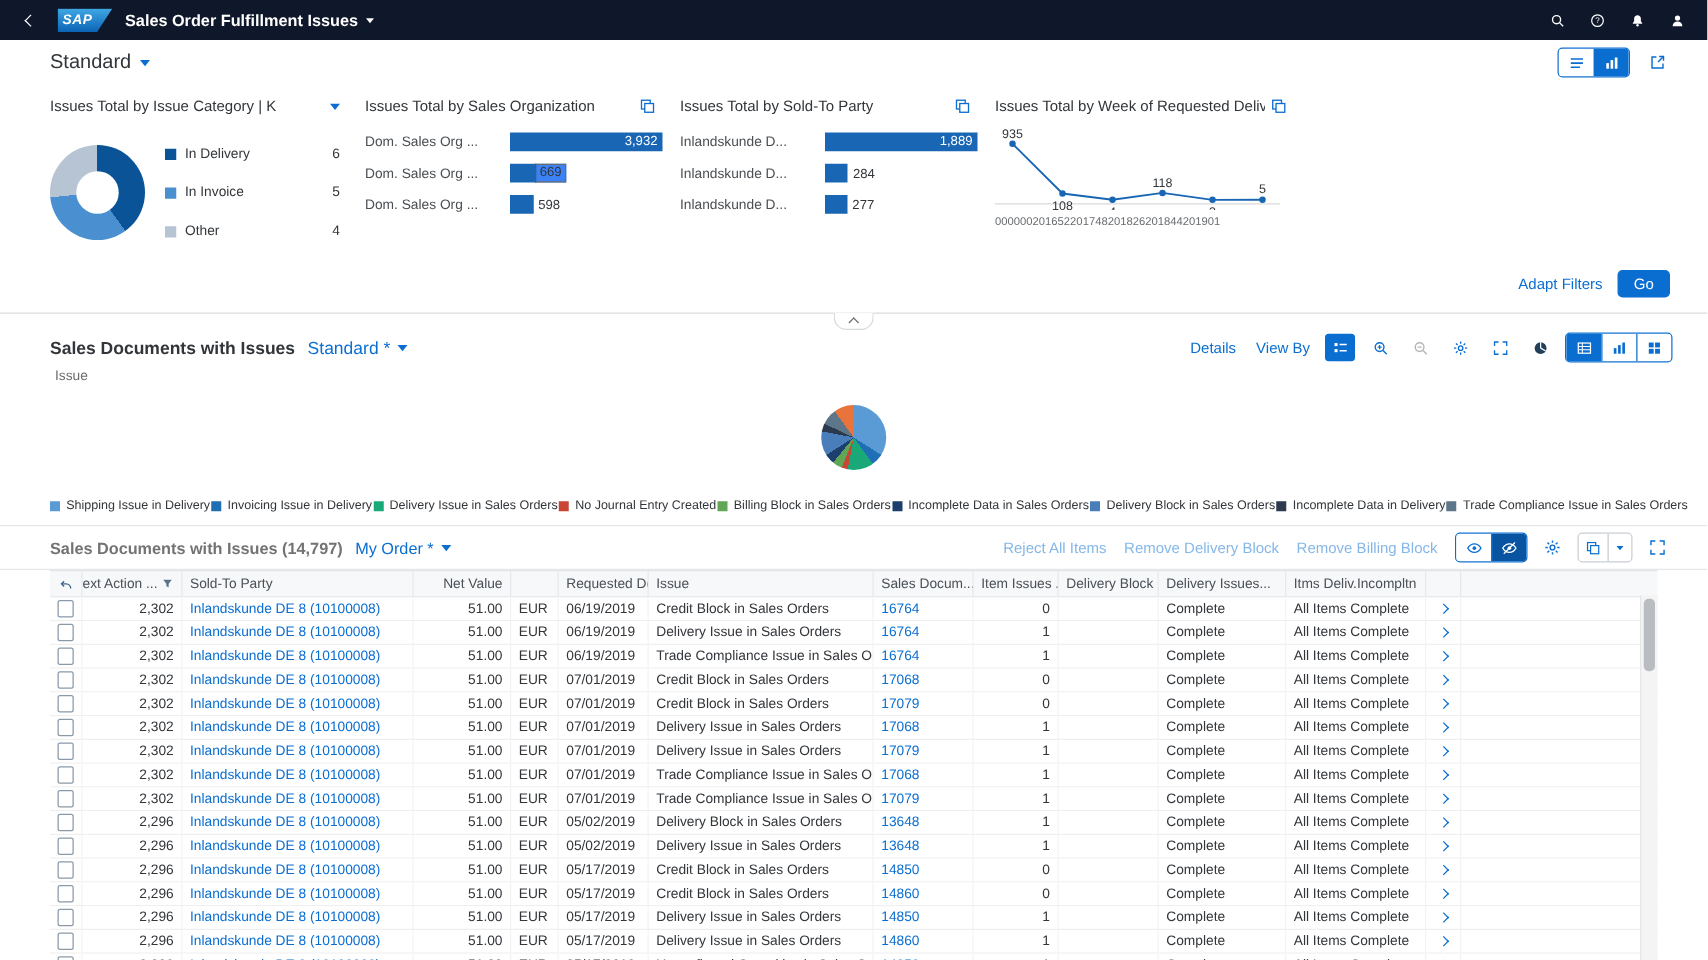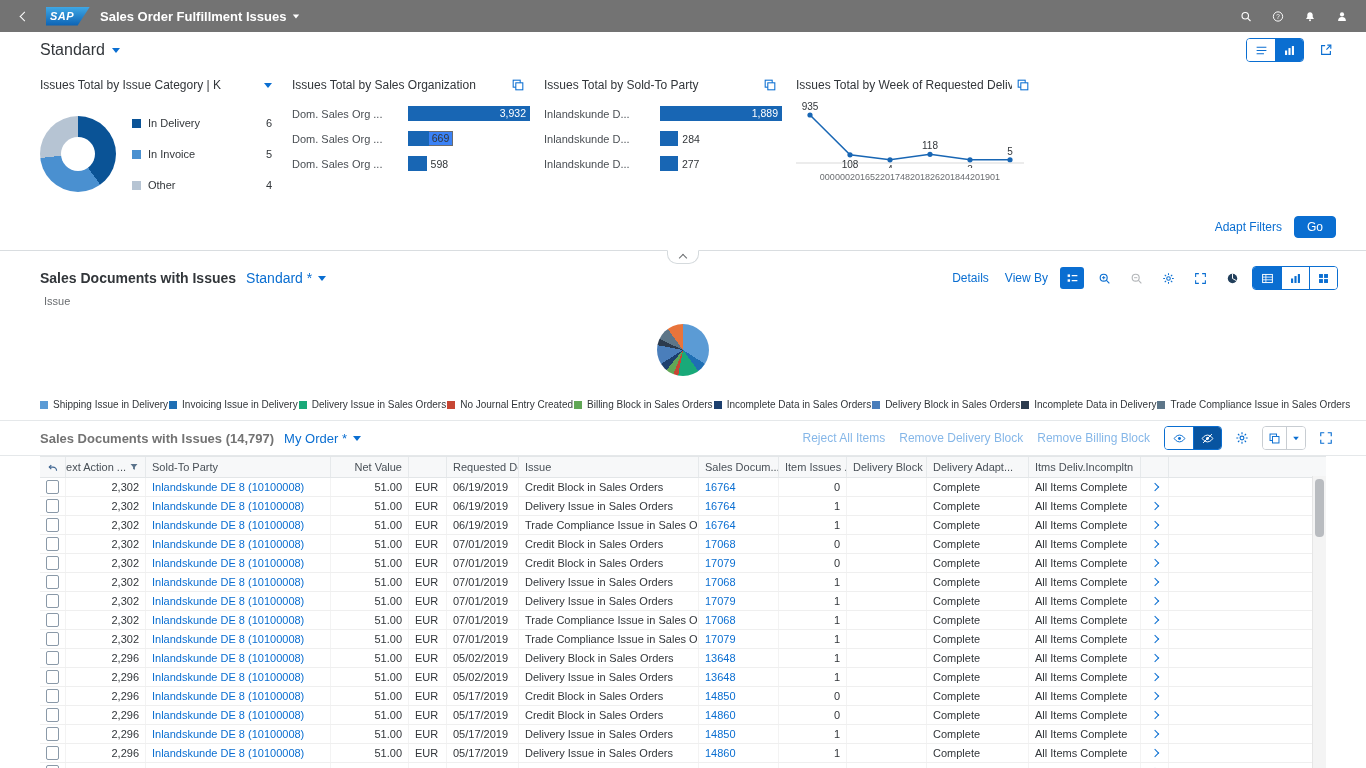--- a/index.html
+++ b/index.html
@@ -10,21 +10,21 @@
   button{font-family:inherit;cursor:pointer;}
   .link{color:#0a6ed1;cursor:pointer;text-decoration:none;}
   
   .chev{display:inline-block;width:6px;height:6px;border-right:1.6px solid currentColor;border-bottom:1.6px solid currentColor;}
   .chev.right{transform:rotate(-45deg);}
   .chev.up{transform:rotate(-135deg);}
   .chev.left{transform:rotate(135deg);}
   .caret{display:inline-block;width:0;height:0;border-left:4px solid transparent;border-right:4px solid transparent;border-top:5px solid currentColor;}
   .ic{display:block;}
   
-  .shell{height:32px;background:#737373;display:flex;align-items:center;padding:0 12px;gap:10px;}
+  .shell{height:32px;background:#0f172a;display:flex;align-items:center;padding:0 12px;gap:10px;}
   .shl-btn{background:none;border:none;color:#fff;width:24px;height:24px;display:flex;align-items:center;justify-content:center;}
   .sap-logo{height:19px;width:40px;background:linear-gradient(180deg,#3fa7e4,#0b62b4);clip-path:polygon(0 0,100% 0,72% 100%,0 100%);display:flex;align-items:center;padding-left:4px;}
   .sap-logo span{color:#fff;font-weight:bold;font-style:italic;font-size:11px;letter-spacing:.5px;}
   .shl-title{color:#fff;font-size:13px;display:flex;align-items:center;gap:6px;cursor:pointer;}
   .shl-title .caret{border-top-color:#fff;transform:scale(.8);}
   .shl-icons{margin-left:auto;display:flex;align-items:center;gap:8px;}
   .shl-icons .shl-btn svg{width:15px;height:15px;}
   
   .varbar{height:36px;display:flex;align-items:center;padding:0 28px 0 40px;}
   .variant{display:flex;align-items:center;gap:7px;cursor:pointer;}
@@ -62,21 +62,21 @@
   .bar-cat{width:116px;font-size:11px;color:#4a4f54;white-space:nowrap;overflow:hidden;flex:0 0 auto;}
   .bar-track{flex:1;height:15px;display:flex;align-items:center;position:relative;}
   .bar{height:15px;position:relative;cursor:pointer;}
   .bar-val{font-size:10.5px;color:#32363a;}
   .bar-val.inside{position:absolute;right:4px;top:1px;color:#fff;}
   .bar-val.boxed{background:#3b82f6;border:1px solid #6a6d70;padding:0 3px;line-height:13px;margin-left:-1px;}
   .bar-val.outside{margin-left:4px;}
   
   .lc{display:block;}
   .lc text{font-size:10px;fill:#32363a;font-family:"Liberation Sans","DejaVu Sans",sans-serif;}
-  .lc-x-row{display:flex;justify-content:center;width:228px;font-size:9px;color:#6a6d70;margin-top:4px;}
+  .lc-x-row{display:flex;justify-content:flex-start;width:228px;font-size:9px;color:#6a6d70;margin-top:4px;}
   
   .kpi-actions{display:flex;justify-content:flex-end;align-items:center;gap:12px;padding:6px 30px 12px 0;}
   .kpi-actions .link{font-size:12px;}
   .go-btn{background:#0a6ed1;color:#fff;border:1px solid #0a6ed1;border-radius:4px;font-size:12px;padding:2px 12px;height:22px;}
   .collapse-chip{position:absolute;left:50%;transform:translateX(-50%);bottom:-14px;width:32px;height:14px;background:#fff;border:1px solid #d5dadd;border-top:1px solid #fff;border-radius:0 0 10px 10px;display:flex;align-items:center;justify-content:center;padding:0;z-index:5;}
   .collapse-chip .chev{width:5px;height:5px;color:#6a6d70;margin-top:2px;}
   
   .chart-sec{padding:14px 0 0 0;border-bottom:1px solid #e5e8ea;}
   .cs-hd{display:flex;align-items:center;padding:0 28px 0 40px;height:26px;}
   .cs-title{font-size:14px;font-weight:bold;color:#32363a;}
@@ -544,21 +544,21 @@
     <div class="th">
         <span>Sales Docum...</span>
       </div>
     <div class="th">
         <span>Item Issues ...</span>
       </div>
     <div class="th">
         <span>Delivery Block</span>
       </div>
     <div class="th">
-        <span>Delivery Adapt...</span>
+        <span>Delivery Issues...</span>
       </div>
     <div class="th">
         <span>Itms Deliv.Incompltn</span>
       </div>
     <div class="th c-chev"></div>
     <div class="th c-fill"></div>
   </div>
   <div>
       <div class="trow">
         <div class="td">

